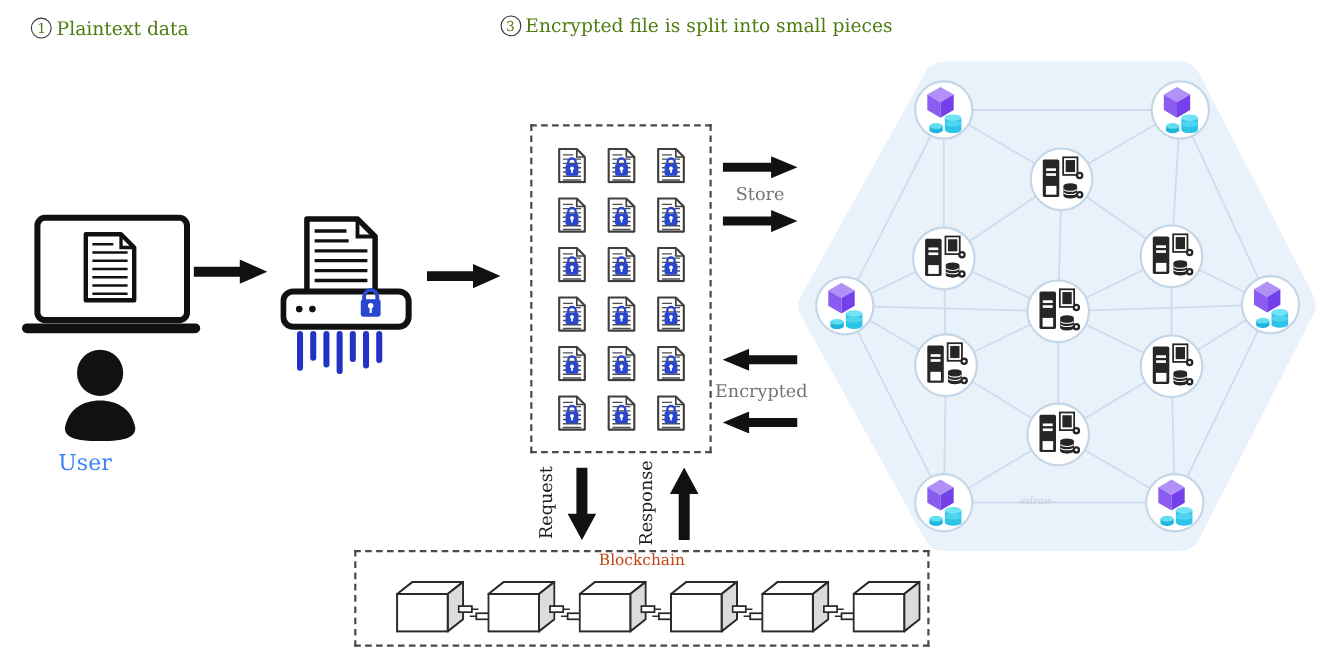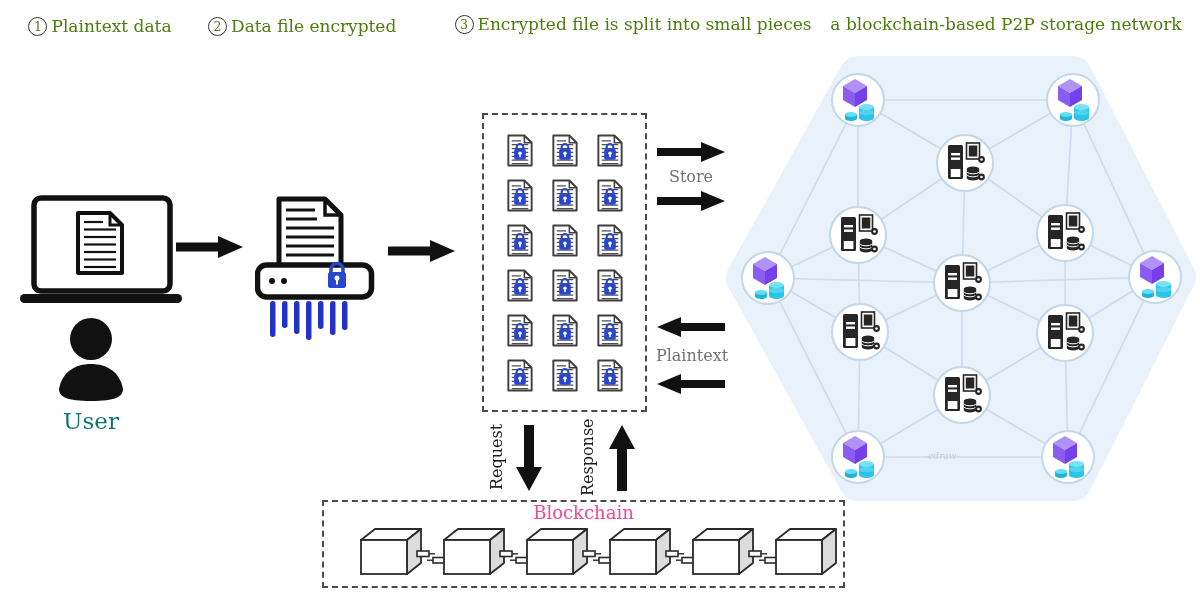--- a/index.html
+++ b/index.html
@@ -10,22 +10,22 @@
   .cnum{display:inline-block;width:17px;height:17px;line-height:17px;border:1.4px solid #333;
         border-radius:50%;text-align:center;font-size:12.5px;vertical-align:1.5px;margin-right:4px;}
   .dashed-box{border:2px dashed #4a4a4a;background:#fff;box-sizing:border-box;}
   .grid{display:grid;grid-template-columns:repeat(3,30px);grid-auto-rows:33px;
         column-gap:15px;row-gap:12px;justify-content:center;align-content:center;
         width:100%;height:100%;box-sizing:border-box;}
   .file-icon{width:30px;height:33px;}
   .flow-label{font-size:16px;text-align:center;color:#737373;}
   .vlabel{writing-mode:vertical-rl;transform:rotate(180deg);font-size:16px;color:#1d1d1d;
           display:flex;align-items:center;justify-content:center;}
-  .bc-title{font-size:18px;text-align:center;color:#ec4899;}
-  .user-label{font-size:23px;text-align:center;color:#0f766e;}
+  .bc-title{font-size:14px;text-align:center;color:#c2410c;}
+  .user-label{font-size:20px;text-align:left;color:#3b82f6;}
   .watermark{font-size:9px;font-style:italic;color:#c9ced6;text-align:left;}
   svg{display:block;}
 </style>
 </head>
 <body>
 
 <svg width="0" height="0" style="position:absolute" aria-hidden="true">
   <defs>
     <symbol id="sym-enc-file" viewBox="0 0 30 34">
       <path d="M3,1.5 H19.5 L27,9 V32.5 H3 Z" fill="#fff" stroke="#3f3f3f" stroke-width="2" stroke-linejoin="round"></path>
@@ -90,28 +90,24 @@
       <line x1="11" y1="11.2" x2="17" y2="11.2" stroke="#2a2a2a" stroke-width="1.4"></line>
     </symbol>
   </defs>
 </svg>
 
 <div id="canvas">
 
   <div class="abs step" style="left:10px;top:16px;width:180px;text-align:center">
     <div><span class="cnum">1</span><span>Plaintext data</span></div>
   </div>
-  <div class="abs step" style="left:208px;top:16px;width:230px">
-    <div><span class="cnum">2</span><span>Data file encrypted</span></div>
-  </div>
   <div class="abs step" style="left:447px;top:14px;width:372px;text-align:center">
     <div><span class="cnum">3</span><span>Encrypted file is split into small pieces</span></div>
   </div>
   <div class="abs step" style="left:820px;top:14px;width:372px;text-align:center">
-    <div>a blockchain-based P2P storage network</div>
   </div>
 
   <svg class="abs" style="left:18px;top:193px" width="166" height="112" viewBox="0 0 166 112">
     <rect x="16" y="5" width="136" height="93" rx="7" fill="#fff" stroke="#111" stroke-width="5.5"></rect>
     <rect x="2" y="101" width="162" height="9" rx="4.5" fill="#111"></rect>
     <path d="M60,20 H92 L104,32 V80 H60 Z" fill="#fff" stroke="#111" stroke-width="4" stroke-linejoin="round"></path>
     <path d="M92,20 V32 H104" fill="none" stroke="#111" stroke-width="3"></path>
     <g stroke="#111" stroke-width="2.2">
       <line x1="66" y1="29" x2="85" y2="29"></line>
       <line x1="66" y1="36.5" x2="98" y2="36.5"></line>
@@ -229,21 +225,21 @@
     <polygon points="0,6.5 44,6.5 44,0 68,11 44,22 44,15.5 0,15.5" fill="#111"></polygon>
   </svg>
   <div class="abs flow-label" style="left:652px;top:167px;width:78px">Store</div>
   <svg class="abs" style="left:657px;top:191px" width="68" height="20" viewBox="0 0 68 22" preserveAspectRatio="none">
     <polygon points="0,6.5 44,6.5 44,0 68,11 44,22 44,15.5 0,15.5" fill="#111"></polygon>
   </svg>
 
   <svg class="abs" style="left:657px;top:317px" width="68" height="20" viewBox="0 0 68 22" preserveAspectRatio="none">
     <polygon points="68,6.5 24,6.5 24,0 0,11 24,22 24,15.5 68,15.5" fill="#111"></polygon>
   </svg>
-  <div class="abs flow-label" style="left:650px;top:346px;width:84px">Plaintext</div>
+  <div class="abs flow-label" style="left:650px;top:346px;width:84px">Encrypted</div>
   <svg class="abs" style="left:657px;top:374px" width="68" height="20" viewBox="0 0 68 22" preserveAspectRatio="none">
     <polygon points="68,6.5 24,6.5 24,0 0,11 24,22 24,15.5 68,15.5" fill="#111"></polygon>
   </svg>
 
   <div class="abs vlabel" style="left:486px;top:422px;width:20px;height:70px">Request</div>
   <svg class="abs" style="left:516px;top:425px" width="26" height="66" viewBox="0 0 26 66">
     <polygon points="8,0 18,0 18,42 26,42 13,66 0,42 8,42" fill="#111"></polygon>
   </svg>
   <div class="abs vlabel" style="left:577px;top:422px;width:20px;height:70px">Response</div>
   <svg class="abs" style="left:609px;top:425px" width="26" height="66" viewBox="0 0 26 66">

